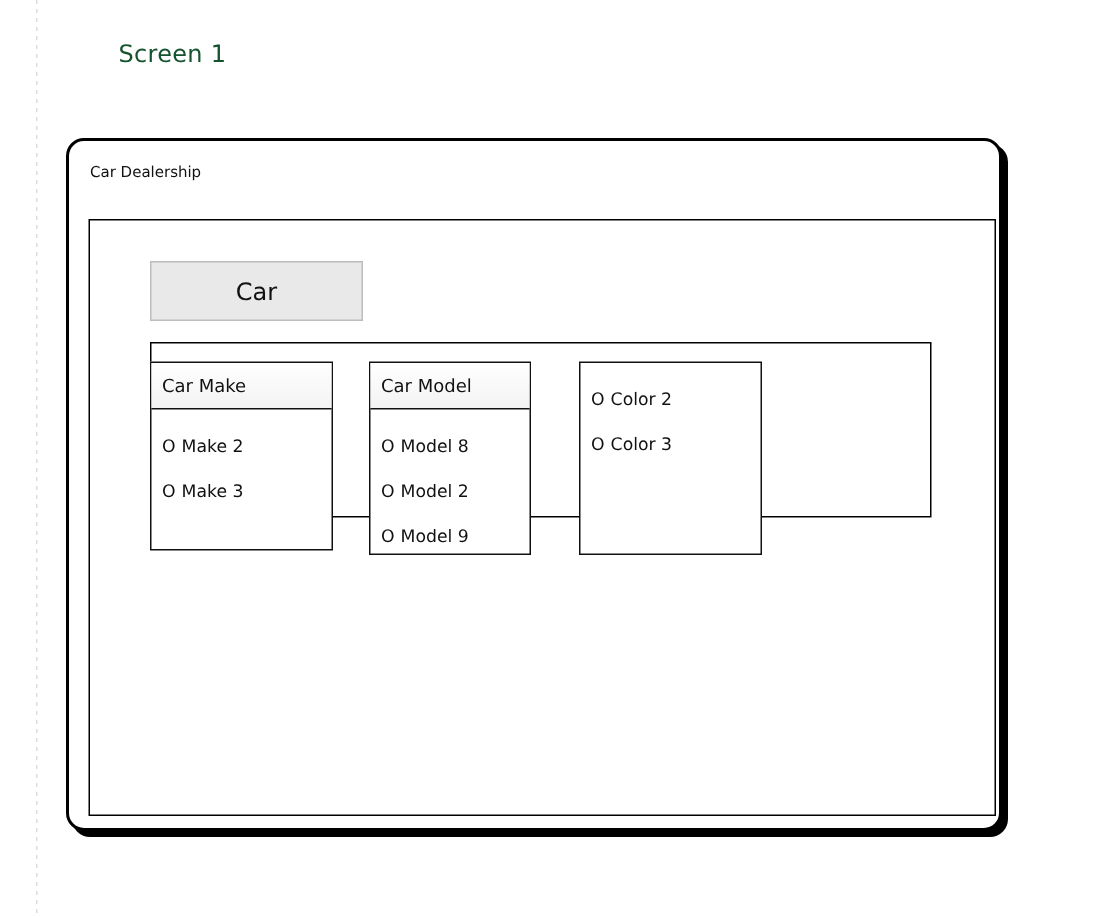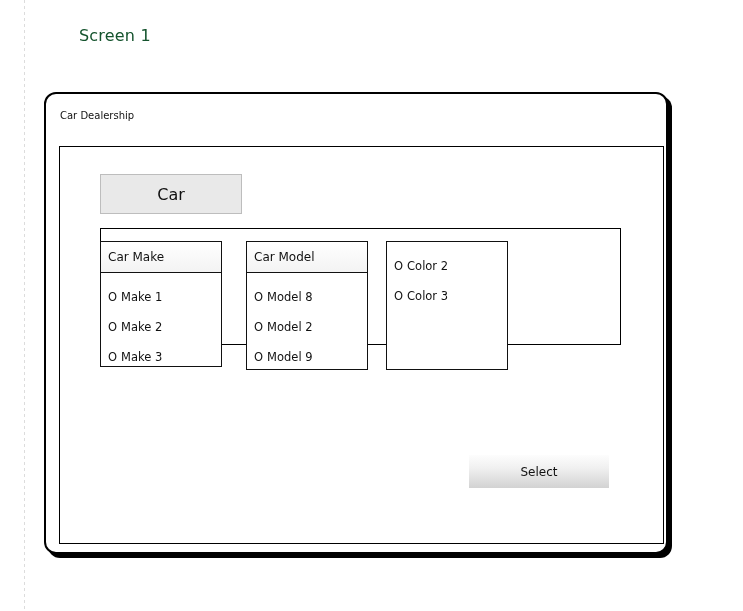--- a/index.html
+++ b/index.html
@@ -112,21 +112,21 @@
   }
 
   .group-box {
     position: absolute;
     top: 0;
     background: #ffffff;
     border: 1px solid #111111;
     box-sizing: border-box;
   }
   .group-box.make  { left: 0px;   width: 122px; height: 126px; }
-  .group-box.model { left: 146px; width: 122px; height: 129px; }
+  .group-box.model { left: 146px; width: 108px; height: 129px; }
   .group-box.color { left: 286px; width: 122px; height: 129px; }
 
   .group-header {
     height: 31px;
     border-bottom: 1px solid #111111;
     background: linear-gradient(to bottom, #ffffff 0%, #f3f3f3 100%);
     display: flex;
     align-items: center;
     padding-left: 7px;
     font-size: 12px;
@@ -187,23 +187,20 @@
     </div>
 
     <div class="tab-content"></div>
 
     <div class="group-row">
 
       <div class="group-box make">
         <div class="group-header">Car Make</div>
         <div class="group-items">
           <div class="radio-item">
-            <span class="radio-glyph">O</span><span>Make 1</span>
-          </div>
-          <div class="radio-item">
             <span class="radio-glyph">O</span><span>Make 2</span>
           </div>
           <div class="radio-item">
             <span class="radio-glyph">O</span><span>Make 3</span>
           </div>
         </div>
       </div>
 
       <div class="group-box model">
         <div class="group-header">Car Model</div>
@@ -226,16 +223,15 @@
             <span class="radio-glyph">O</span><span>Color 2</span>
           </div>
           <div class="radio-item">
             <span class="radio-glyph">O</span><span>Color 3</span>
           </div>
         </div>
       </div>
 
     </div>
 
-    <button class="select-button">Select</button>
 
   </div>
 </div>
 
 </body></html>

